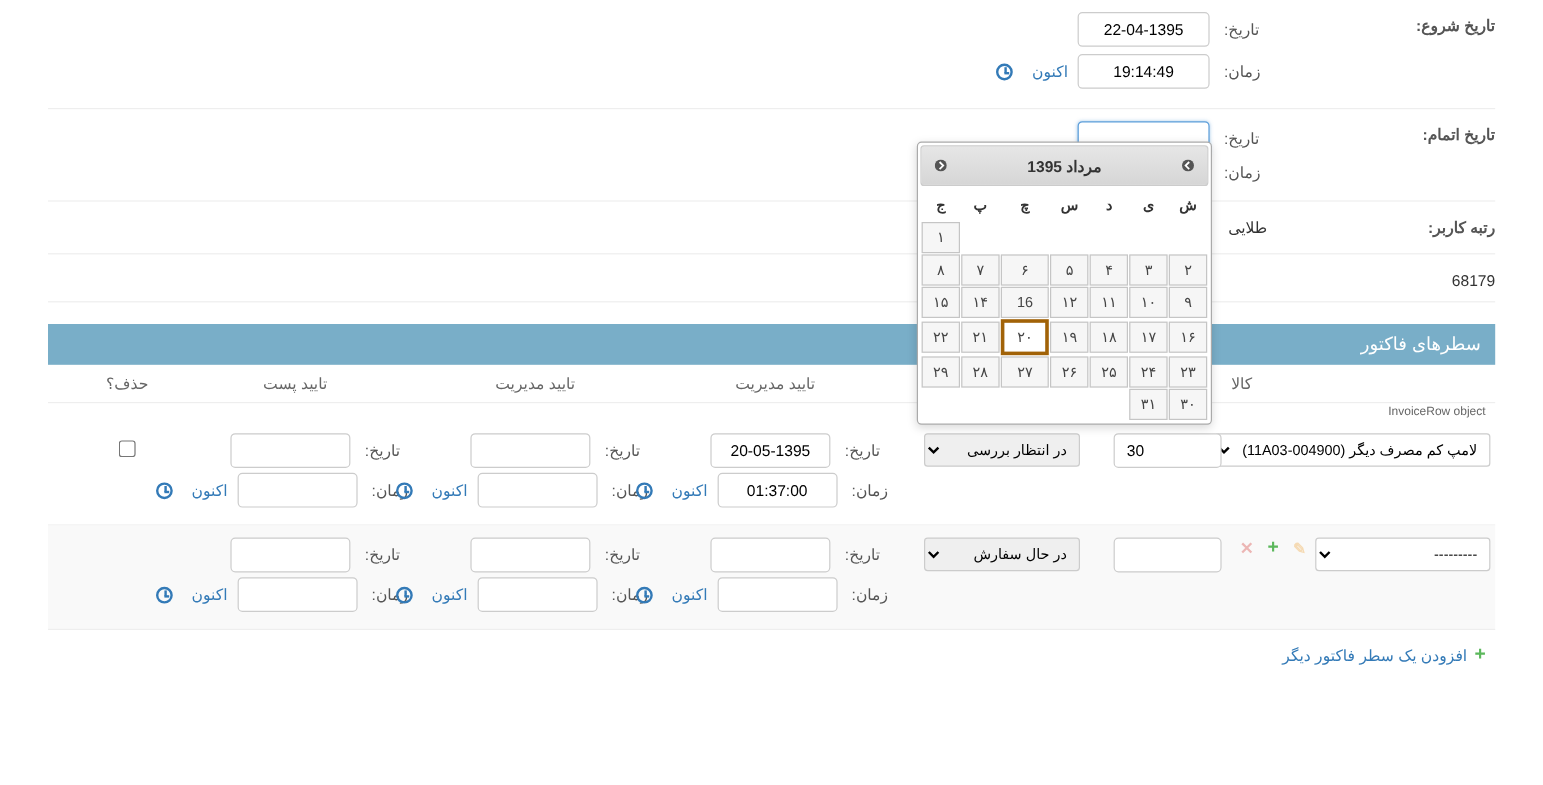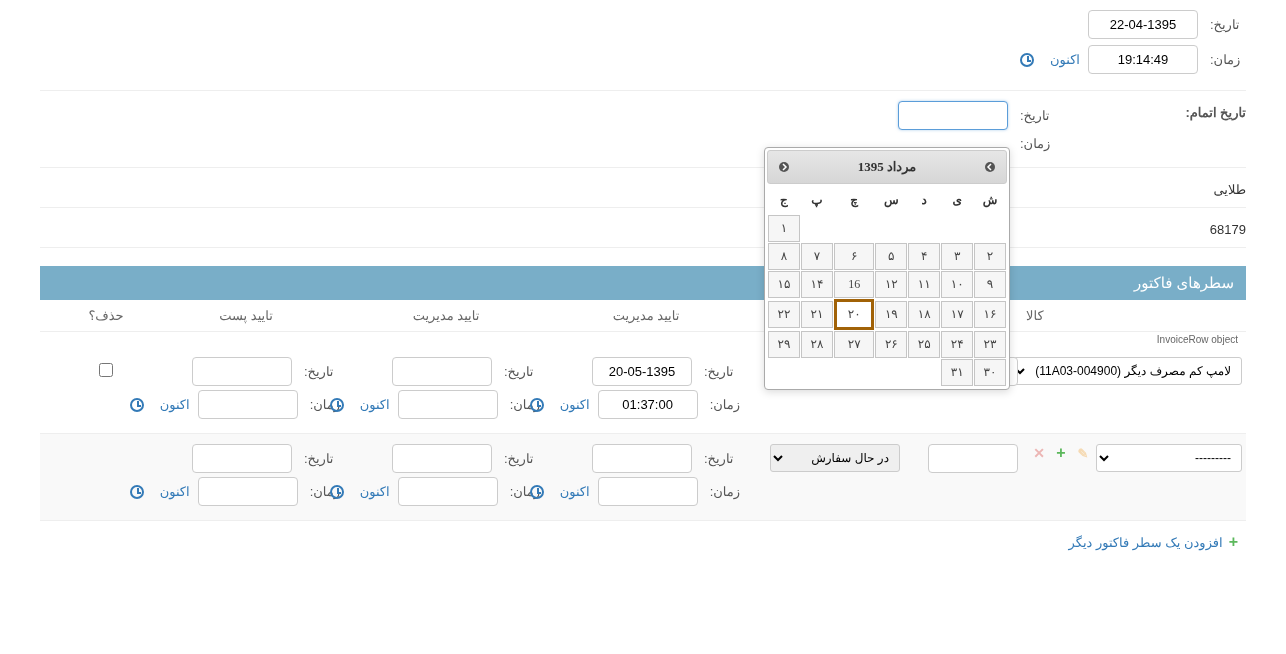--- a/index.html
+++ b/index.html
@@ -60,20 +60,21 @@
 .chk { width: 14px; height: 14px; }
 .add-row-link { display: flex; align-items: center; gap: 6px; padding: 12px 8px; color: #337ab7; cursor: pointer; font-size: 13px; }
 .plus-ic { color: #5cb85c; font-size: 16px; font-weight: bold; }
 </style>
 </head>
 <body>
 
 <div class="container">
 
   <div class="form-row">
+    <div class="label-col">تاریخ شروع:</div>
     <div class="value-col">
       <div class="subrow">
         <span class="sublabel">تاریخ:</span>
         <input type="text" value="22-04-1395" style="">
       </div>
       <div class="subrow">
         <span class="sublabel">زمان:</span>
         <input type="text" value="19:14:49" style="">
         <span class="now-link">
           <span>اکنون</span>
@@ -87,21 +88,21 @@
     <div class="label-col">تاریخ اتمام:</div>
     <div class="value-col" style="position:relative;">
       <div class="subrow">
         <span class="sublabel">تاریخ:</span>
         <input type="text" class="focused" value="" style="">
       </div>
       <div class="subrow">
         <span class="sublabel">زمان:</span>
       </div>
 
-      <div class="datepicker" style="top:52px; right:46px;font-family:Liberation Serif, serif;">
+      <div class="datepicker" style="top:23px; right:46px;">
         <div class="dp-header">
           <span class="dp-nav">
             <svg viewBox="0 0 10 10">
                 <circle cx="5" cy="5" r="5" fill="#555"></circle>
                 <path d="M6 2 L3 5 L6 8" stroke="#fff" stroke-width="1.5" fill="none"></path>
               </svg>
           </span>
           <span>مرداد 1395</span>
           <span class="dp-nav">
             <svg viewBox="0 0 10 10">
@@ -240,20 +241,21 @@
                 <td class="dp-empty"></td>
               </tr>
             </tbody>
         </table>
       </div>
 
     </div>
   </div>
 
   <div class="form-row">
+    <div class="label-col">رتبه کاربر:</div>
     <div class="value-col" style="padding-top:10px;">طلایی</div>
   </div>
 
   <div class="form-row">
     <div class="value-col" style="padding-top:10px;">68179</div>
   </div>
 
   <div class="section-header">سطرهای فاکتور</div>
 
   <div class="inv-head">

